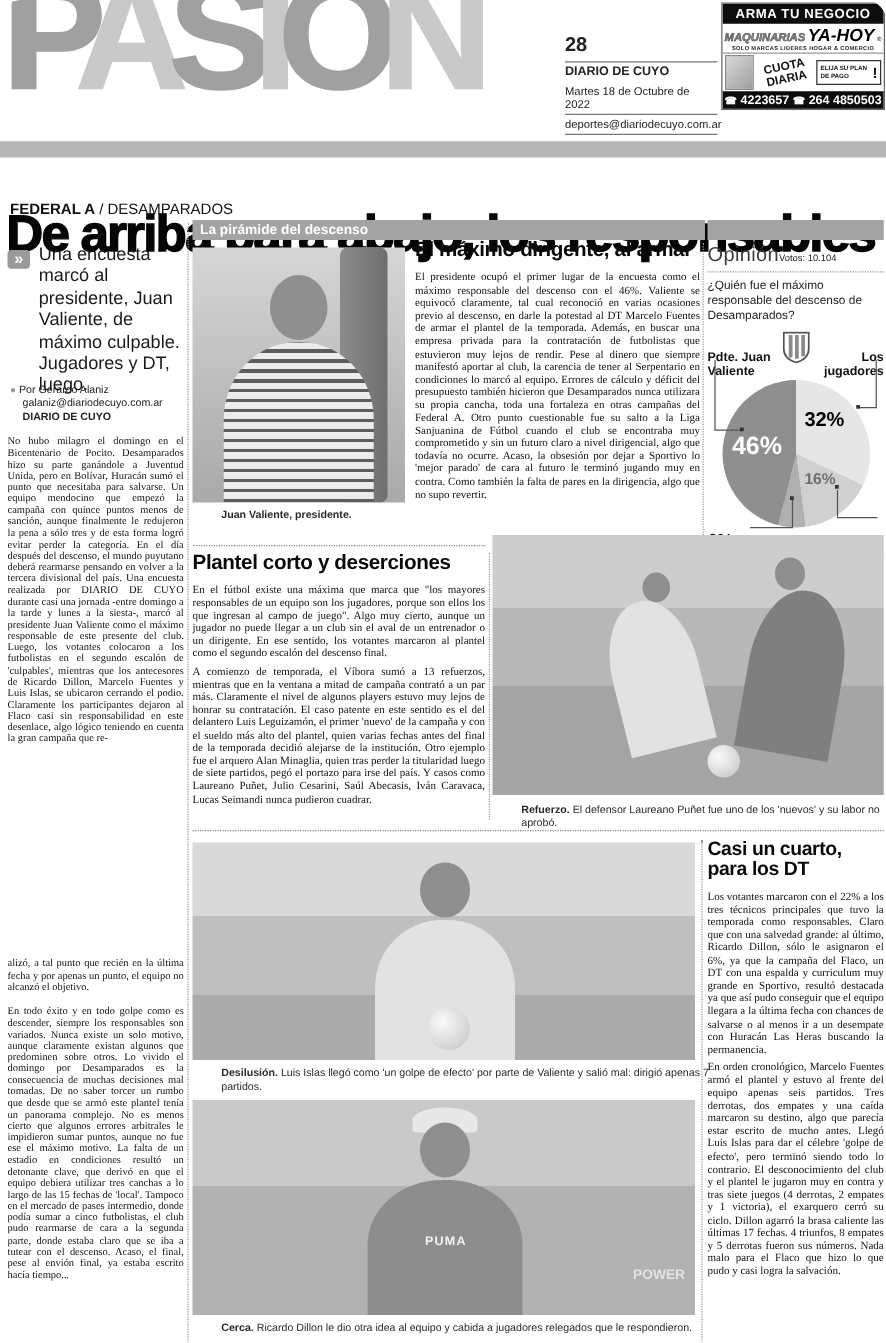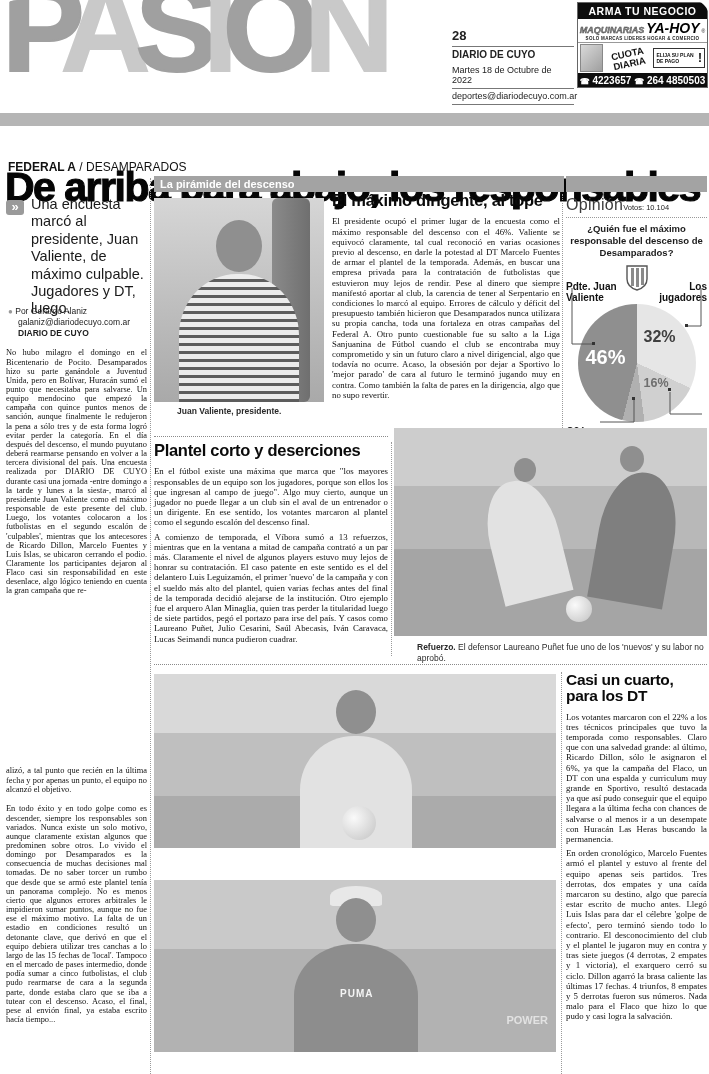--- a/index.html
+++ b/index.html
@@ -8,21 +8,21 @@
   .abs{position:absolute;}
   .serif{font-family:"Liberation Serif",serif;}
   .jt{text-align:justify;}
 
   
   .logo{left:2px;top:-34px;font-size:124px;font-weight:bold;letter-spacing:-0.12em;
         line-height:1;white-space:nowrap;}
   .issue-info{left:452px;top:26px;width:122px;font-size:9px;color:#222;}
   .issue-info .row{padding:2px 0 3px 0;}
   .issue-info .rule{border-bottom:1px solid #777;}
-  .pgnum{font-size:13px;font-weight:bold;}
+  .pgnum{font-size:16px;font-weight:bold;}
   .paper{font-size:10px;font-weight:bold;}
 
   .ad{left:577px;top:2px;width:129px;height:84px;border:1px solid #666;background:#fff;
       display:flex;flex-direction:column;overflow:hidden;}
   .ad-head{background:#0d0d0d;color:#fff;font-weight:bold;font-size:10.5px;text-align:center;
            padding:2px 0;letter-spacing:0.5px;}
   .ad-brand{display:flex;align-items:baseline;justify-content:center;gap:2px;padding:1px 0 0 0;}
   .ad-maq{font-style:italic;font-weight:bold;font-size:9px;color:#888;-webkit-text-stroke:0.4px #444;}
   .ad-yahoy{font-style:italic;font-weight:bold;font-size:14px;color:#000;}
   .ad-reg{font-size:5px;vertical-align:super;}
@@ -92,30 +92,30 @@
   .art-title{font-size:16.5px;font-weight:bold;color:#0a0a0a;letter-spacing:-0.3px;
              margin:0 0 7px 0;line-height:1.05;}
   .art-body{font-size:8.8px;line-height:1.16;color:#111;margin:0 0 4px 0;}
 
   
   .opinion{left:566px;top:196px;width:141px;height:240px;}
   .op-head{display:flex;justify-content:flex-start;align-items:baseline;
            border-bottom:1px dotted #999;padding-bottom:3px;}
   .op-title{font-size:16px;color:#3c3c3c;letter-spacing:0.3px;}
   .op-votes{font-size:7.5px;color:#222;}
-  .op-q{margin-top:5px;font-size:9.5px;font-weight:bold;text-align:center;line-height:1.25;color:#1c1c1c;}
+  .op-q{margin-top:5px;font-size:9.5px;font-weight:normal;line-height:1.25;color:#1c1c1c;}
   .op-legend{display:flex;justify-content:space-between;margin-top:6px;}
   .op-lab{font-size:10px;font-weight:bold;line-height:1.15;width:52px;color:#111;margin-top:16px;}
   .op-lab.r{text-align:right;}
   .pie-wrap{position:relative;width:118px;height:118px;margin:0 auto;}
   .pie{width:118px;height:118px;border-radius:50%;
        background:conic-gradient(#e6e6e6 0 32%,#d0d0d0 32% 48%,#b0b0b0 48% 54%,#8f8f8f 54% 100%);}
   .pv{position:absolute;font-weight:bold;}
   .pv46{left:8px;top:42px;font-size:20px;color:#fff;}
-  .pv32{left:66px;top:24px;font-size:16px;color:#404040;}
+  .pv32{left:66px;top:24px;font-size:16px;color:#000000;}
   .pv16{left:66px;top:72px;font-size:12.5px;color:#6f6f6f;}
   .op-bottom{position:relative;height:44px;margin-top:2px;}
   .op-6{position:absolute;left:0;top:0;font-size:14px;font-weight:bold;color:#111;}
   .op-bl{position:absolute;left:0;top:15px;}
   .op-br{position:absolute;right:0;bottom:0;}
   .leader-svg{position:absolute;left:0;top:0;pointer-events:none;}
 
   .a1{left:332px;top:192px;width:228px;}
   .a2{left:154px;top:442px;width:234px;}
   .a3{left:566px;top:672px;width:141px;}
@@ -186,21 +186,21 @@
   <div class="abs bar op-bar"></div>
 
   <figure class="abs photo" style="left:154px;top:198px;width:170px;height:204px;margin:0;">
     <div class="col-pillar" style="right:14px;top:0;width:38px;height:204px;"></div>
     <div class="ph-head" style="left:62px;top:22px;width:46px;height:52px;"></div>
     <div class="ph-torso stripes" style="left:25px;top:76px;width:120px;height:128px;"></div>
   </figure>
   <div class="abs caption" style="left:154px;top:406px;width:170px;font-weight:bold;">Juan Valiente, presidente.</div>
 
   <section class="abs a1">
-    <h2 class="art-title">El máximo dirigente, al tope</h2>
+    <h2 class="art-title">El máximo dirigente, al armar</h2>
     <p class="art-body serif jt">El presidente ocupó el primer lugar de la encuesta como el máximo responsable del descenso con el 46%. Valiente se equivocó claramente, tal cual reconoció en varias ocasiones previo al descenso, en darle la potestad al DT Marcelo Fuentes de armar el plantel de la temporada. Además, en buscar una empresa privada para la contratación de futbolistas que estuvieron muy lejos de rendir. Pese al dinero que siempre manifestó aportar al club, la carencia de tener al Serpentario en condiciones lo marcó al equipo. Errores de cálculo y déficit del presupuesto también hicieron que Desamparados nunca utilizara su propia cancha, toda una fortaleza en otras campañas del Federal A. Otro punto cuestionable fue su salto a la Liga Sanjuanina de Fútbol cuando el club se encontraba muy comprometido y sin un futuro claro a nivel dirigencial, algo que todavía no ocurre. Acaso, la obsesión por dejar a Sportivo lo 'mejor parado' de cara al futuro le terminó jugando muy en contra. Como también la falta de pares en la dirigencia, algo que no supo revertir.</p>
   </section>
 
   <section class="abs opinion">
     <div class="op-head">
       <span class="op-title">Opinión</span>
       <span class="op-votes">Votos: 10.104</span>
     </div>
     <div class="op-q">¿Quién fue el máximo responsable del descenso de Desamparados?</div>
     <div class="op-legend">
@@ -257,29 +257,37 @@
     <span class="cap-lead">Refuerzo.</span>
     <span>El defensor Laureano Puñet fue uno de los 'nuevos' y su labor no aprobó.</span>
   </div>
 
   <figure class="abs photo" style="left:154px;top:674px;width:402px;height:174px;margin:0;
           background:linear-gradient(180deg,#d9d9d9 0 34%,#bfbfbf 34% 70%,#ababab 70% 100%);">
     <div class="ph-head" style="left:182px;top:16px;width:40px;height:44px;"></div>
     <div class="ph-torso lightshirt" style="left:146px;top:62px;width:112px;height:112px;"></div>
     <div class="ball" style="left:188px;bottom:8px;width:34px;height:34px;"></div>
   </figure>
+  <div class="abs caption" style="left:154px;top:853px;width:402px;">
+    <span class="cap-lead">Desilusión.</span>
+    <span>Luis Islas llegó como 'un golpe de efecto' por parte de Valiente y salió mal: dirigió apenas 7 partidos.</span>
+  </div>
 
   <section class="abs a3">
     <h2 class="art-title">Casi un cuarto, para los DT</h2>
     <p class="art-body serif jt">Los votantes marcaron con el 22% a los tres técnicos principales que tuvo la temporada como responsables. Claro que con una salvedad grande: al último, Ricardo Dillon, sólo le asignaron el 6%, ya que la campaña del Flaco, un DT con una espalda y curriculum muy grande en Sportivo, resultó destacada ya que así pudo conseguir que el equipo llegara a la última fecha con chances de salvarse o al menos ir a un desempate con Huracán Las Heras buscando la permanencia.</p>
     <p class="art-body serif jt">En orden cronológico, Marcelo Fuentes armó el plantel y estuvo al frente del equipo apenas seis partidos. Tres derrotas, dos empates y una caída marcaron su destino, algo que parecía estar escrito de mucho antes. Llegó Luis Islas para dar el célebre 'golpe de efecto', pero terminó siendo todo lo contrario. El desconocimiento del club y el plantel le jugaron muy en contra y tras siete juegos (4 derrotas, 2 empates y 1 victoria), el exarquero cerró su ciclo. Dillon agarró la brasa caliente las últimas 17 fechas. 4 triunfos, 8 empates y 5 derrotas fueron sus números. Nada malo para el Flaco que hizo lo que pudo y casi logra la salvación.</p>
   </section>
 
   <figure class="abs photo" style="left:154px;top:880px;width:402px;height:172px;margin:0;
           background:linear-gradient(180deg,#c9c9c9 0 40%,#b2b2b2 40% 100%);">
     <div class="cap-hat" style="left:176px;top:6px;width:52px;height:20px;"></div>
     <div class="ph-head" style="left:182px;top:18px;width:40px;height:44px;"></div>
     <div class="ph-torso plain" style="left:140px;top:64px;width:124px;height:108px;background:#8d8d8d;"></div>
     <span class="shirt-logo" style="left:186px;top:108px;font-size:10px;">PUMA</span>
     <span class="board-text" style="right:8px;bottom:26px;font-size:11px;">POWER</span>
   </figure>
+  <div class="abs caption" style="left:154px;top:1057px;width:402px;">
+    <span class="cap-lead">Cerca.</span>
+    <span>Ricardo Dillon le dio otra idea al equipo y cabida a jugadores relegados que le respondieron.</span>
+  </div>
 
 </div>
 
 </body></html>

